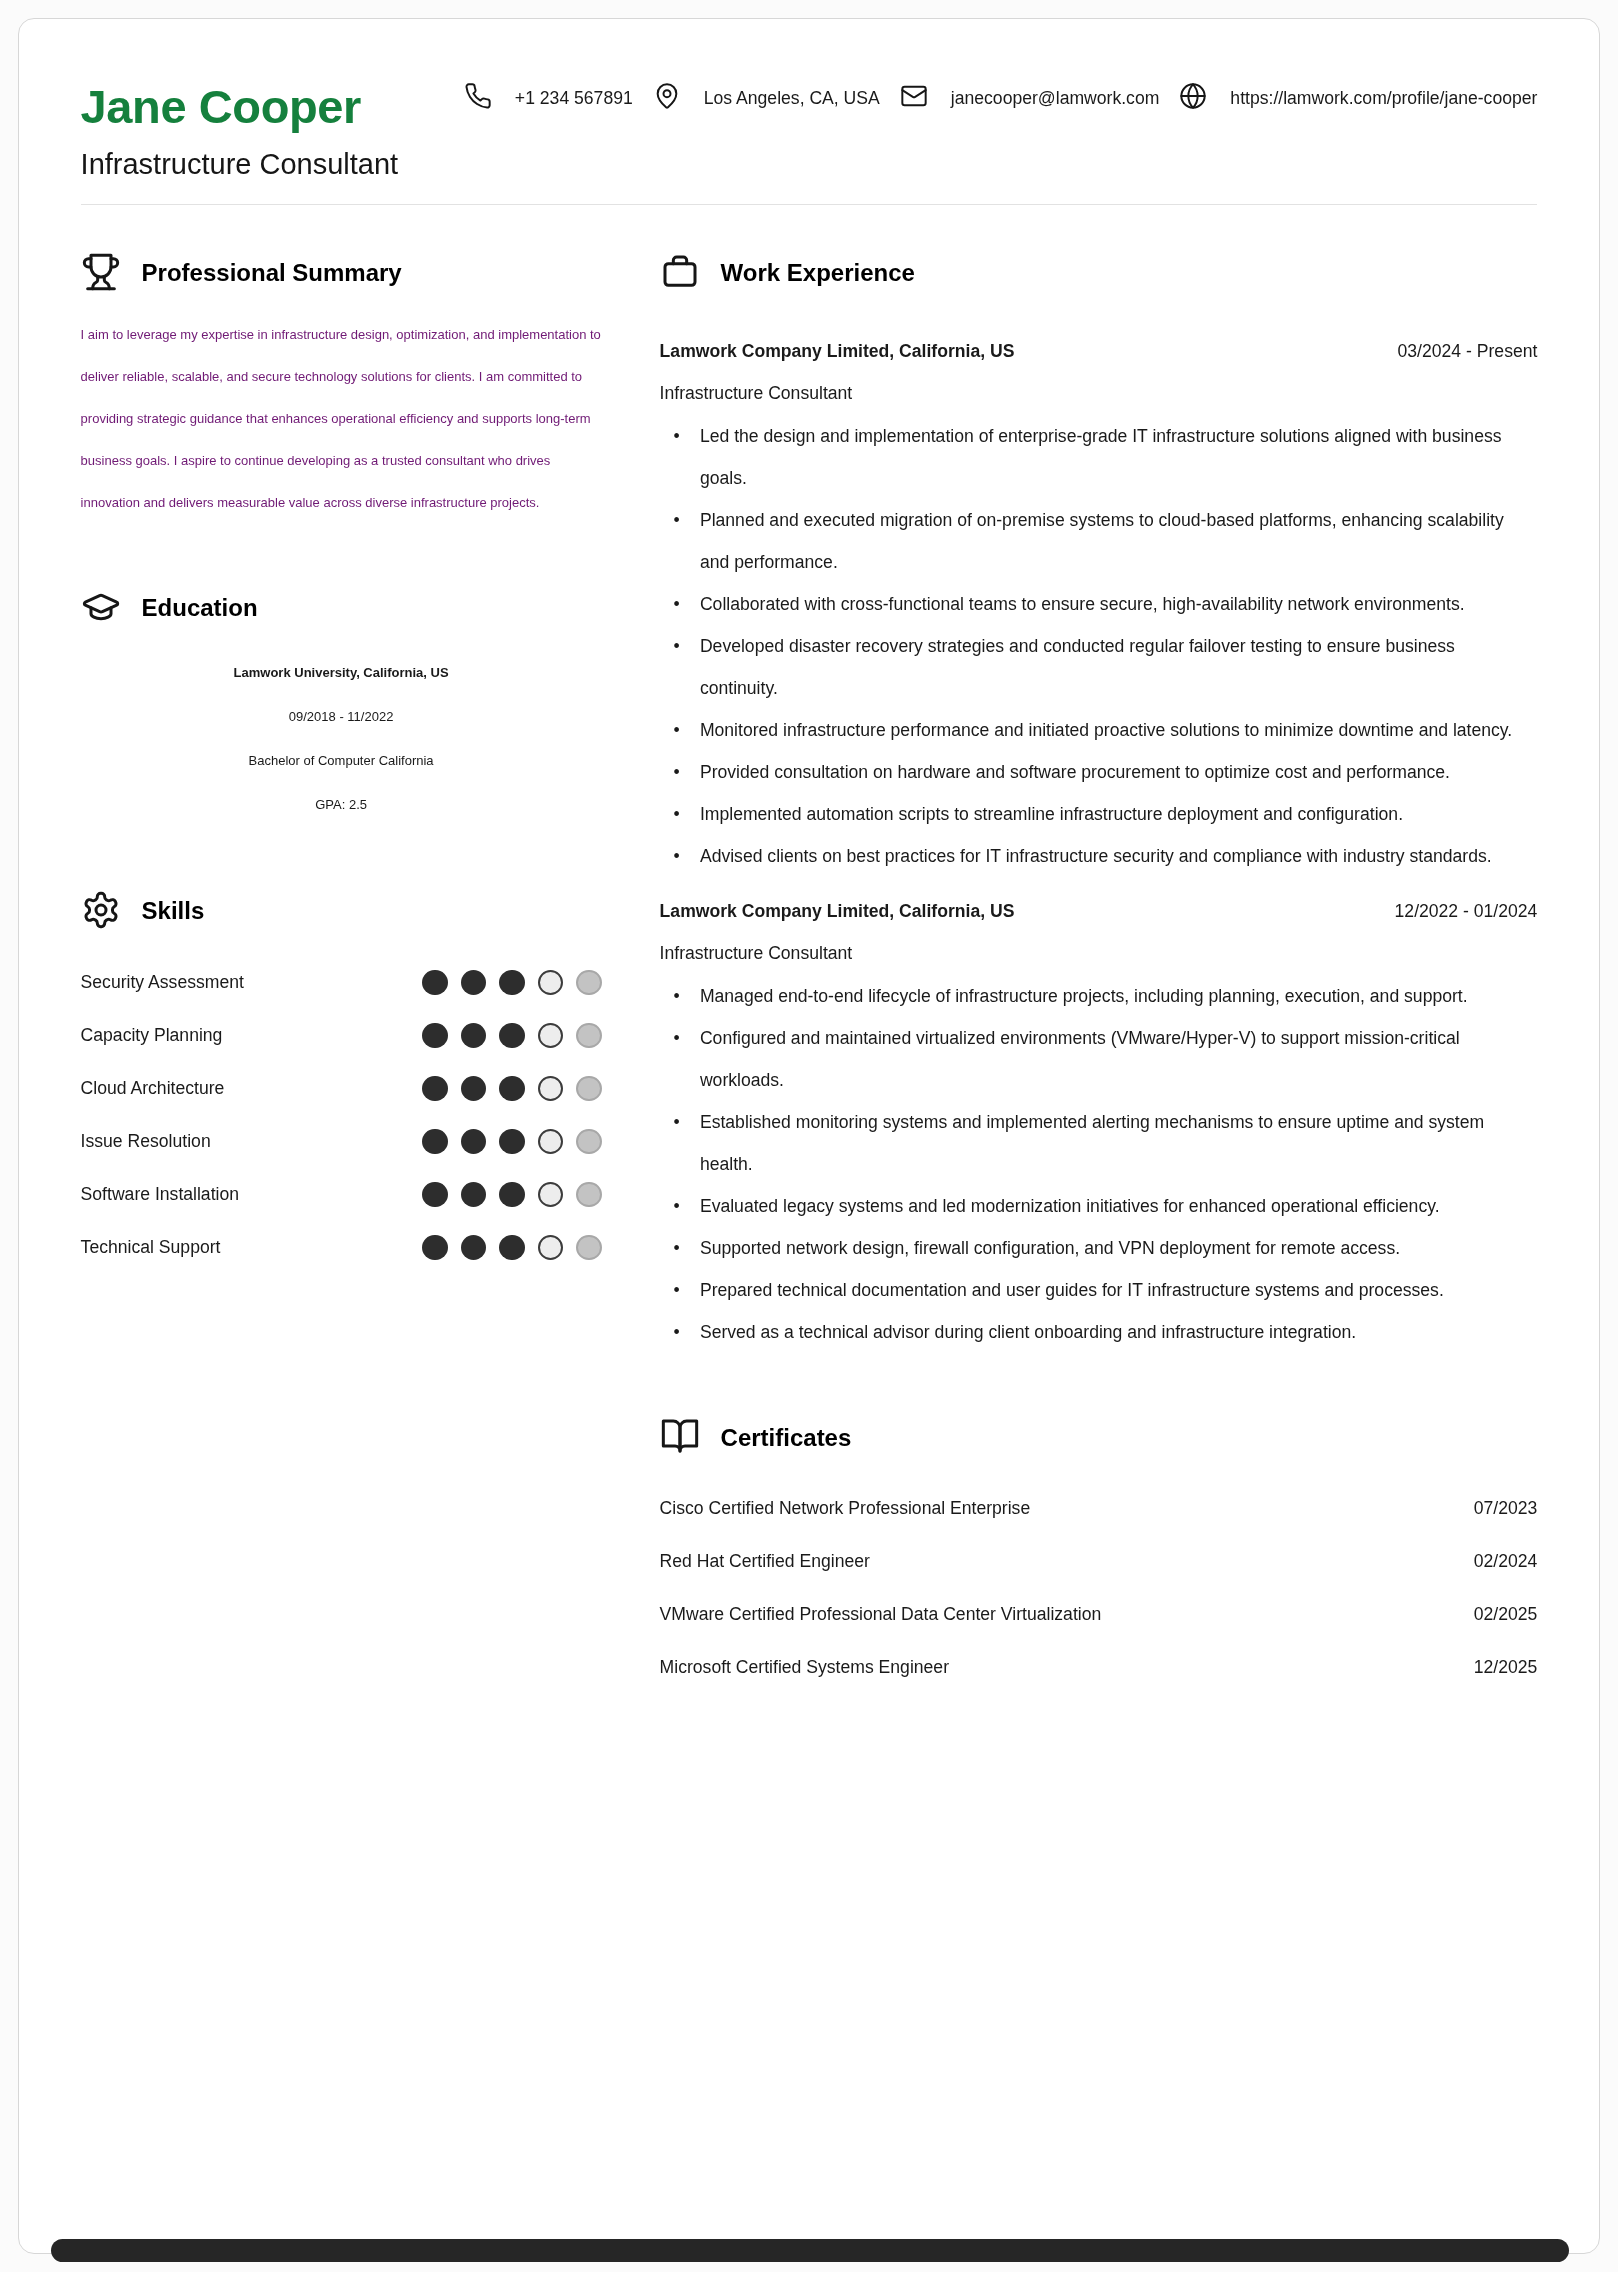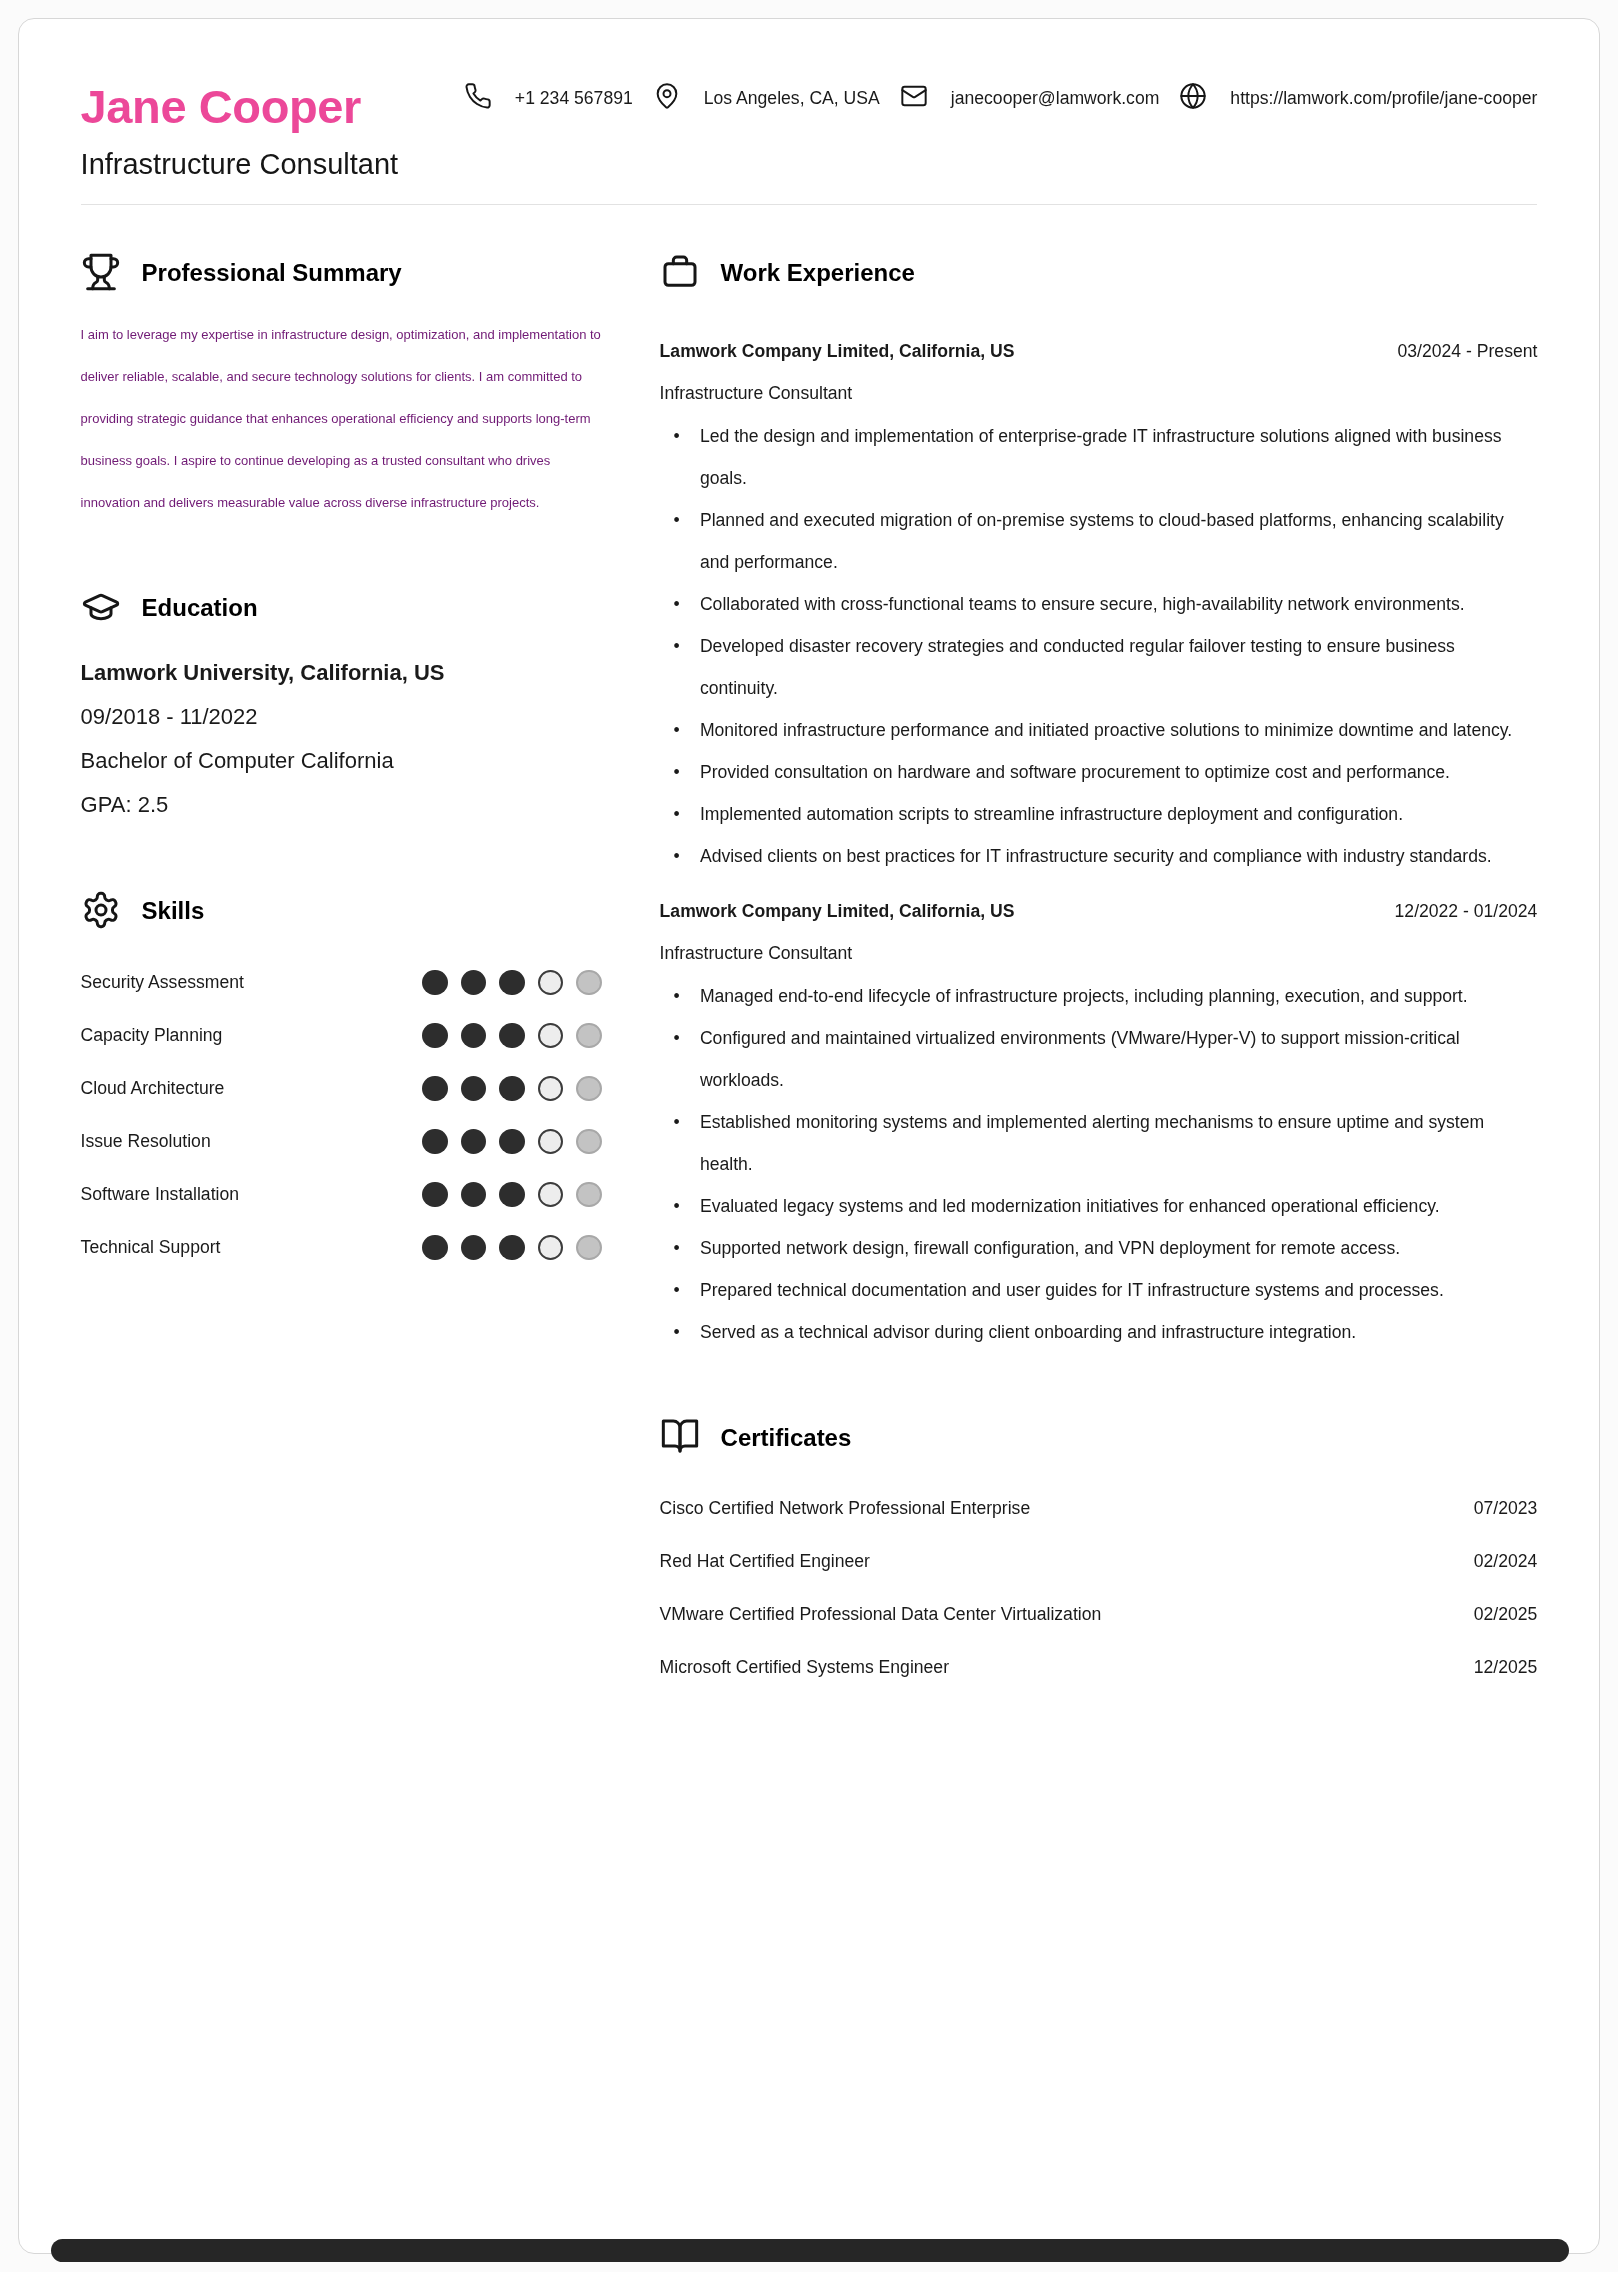--- a/index.html
+++ b/index.html
@@ -14,40 +14,40 @@
     position:absolute;
     left:17.6px; top:17.6px; right:17.6px; bottom:19.3px;
     background:#ffffff;
     border:1.8px solid #d7d7d7;
     border-radius:16px;
     padding:60px 62px;
     overflow:hidden;
   }
   
   .header { display:flex; justify-content:space-between; align-items:flex-start; }
-  .name { font-size:47px; font-weight:700; letter-spacing:-0.4px; color:#ec4899; }
+  .name { font-size:47px; font-weight:700; letter-spacing:-0.4px; color:#15803d; }
   .job-title { font-size:29px; margin-top:14px; color:#161616; }
   .contacts { display:flex; flex-direction:row; gap:20px; padding-top:3.5px; min-width:396px;justify-content:center; }
   .contact { display:flex; align-items:center; gap:23px; font-size:17.6px; }
   .contact svg { width:28px; height:28px; flex:0 0 auto; }
   .divider { border:none; border-top:1.8px solid #e2e2e2; margin-top:23px; }
   
   .columns { display:flex; gap:58px; margin-top:47px; }
   .col-left { flex:0 0 521px; min-width:0; }
   .col-right { flex:1; min-width:0; }
   
   .section + .section { margin-top:63px; }
   .section-heading { display:flex; align-items:center; gap:21px; }
   .section-heading svg { width:40px; height:40px; flex:0 0 auto; }
   .section-label { font-size:24px; font-weight:700; color:#000000; }
   
   .summary-text { margin-top:19.3px; font-size:13px; line-height:42px; color:#701a75; }
   
   .edu-block { margin-top:21px; }
-  .edu-block p { font-size:22px; line-height:44px; }
+  .edu-block p { font-size:13px; line-height:44px;text-align:center; }
   .edu-school { font-weight:700; }
   
   .skill-rows { margin-top:23px; }
   .skill-row { display:flex; align-items:center; justify-content:space-between; height:53px; font-size:17.6px; }
   .dots { display:flex; gap:13px; }
   .dot { width:25.5px; height:25.5px; border-radius:50%; }
   .dot.filled { background:#2d2d2d; }
   .dot.empty { background:#ededed; border:2.6px solid #3c3c3c; }
   .dot.empty:last-child { background:#c3c3c3; border-color:#a8a8a8; }
   

